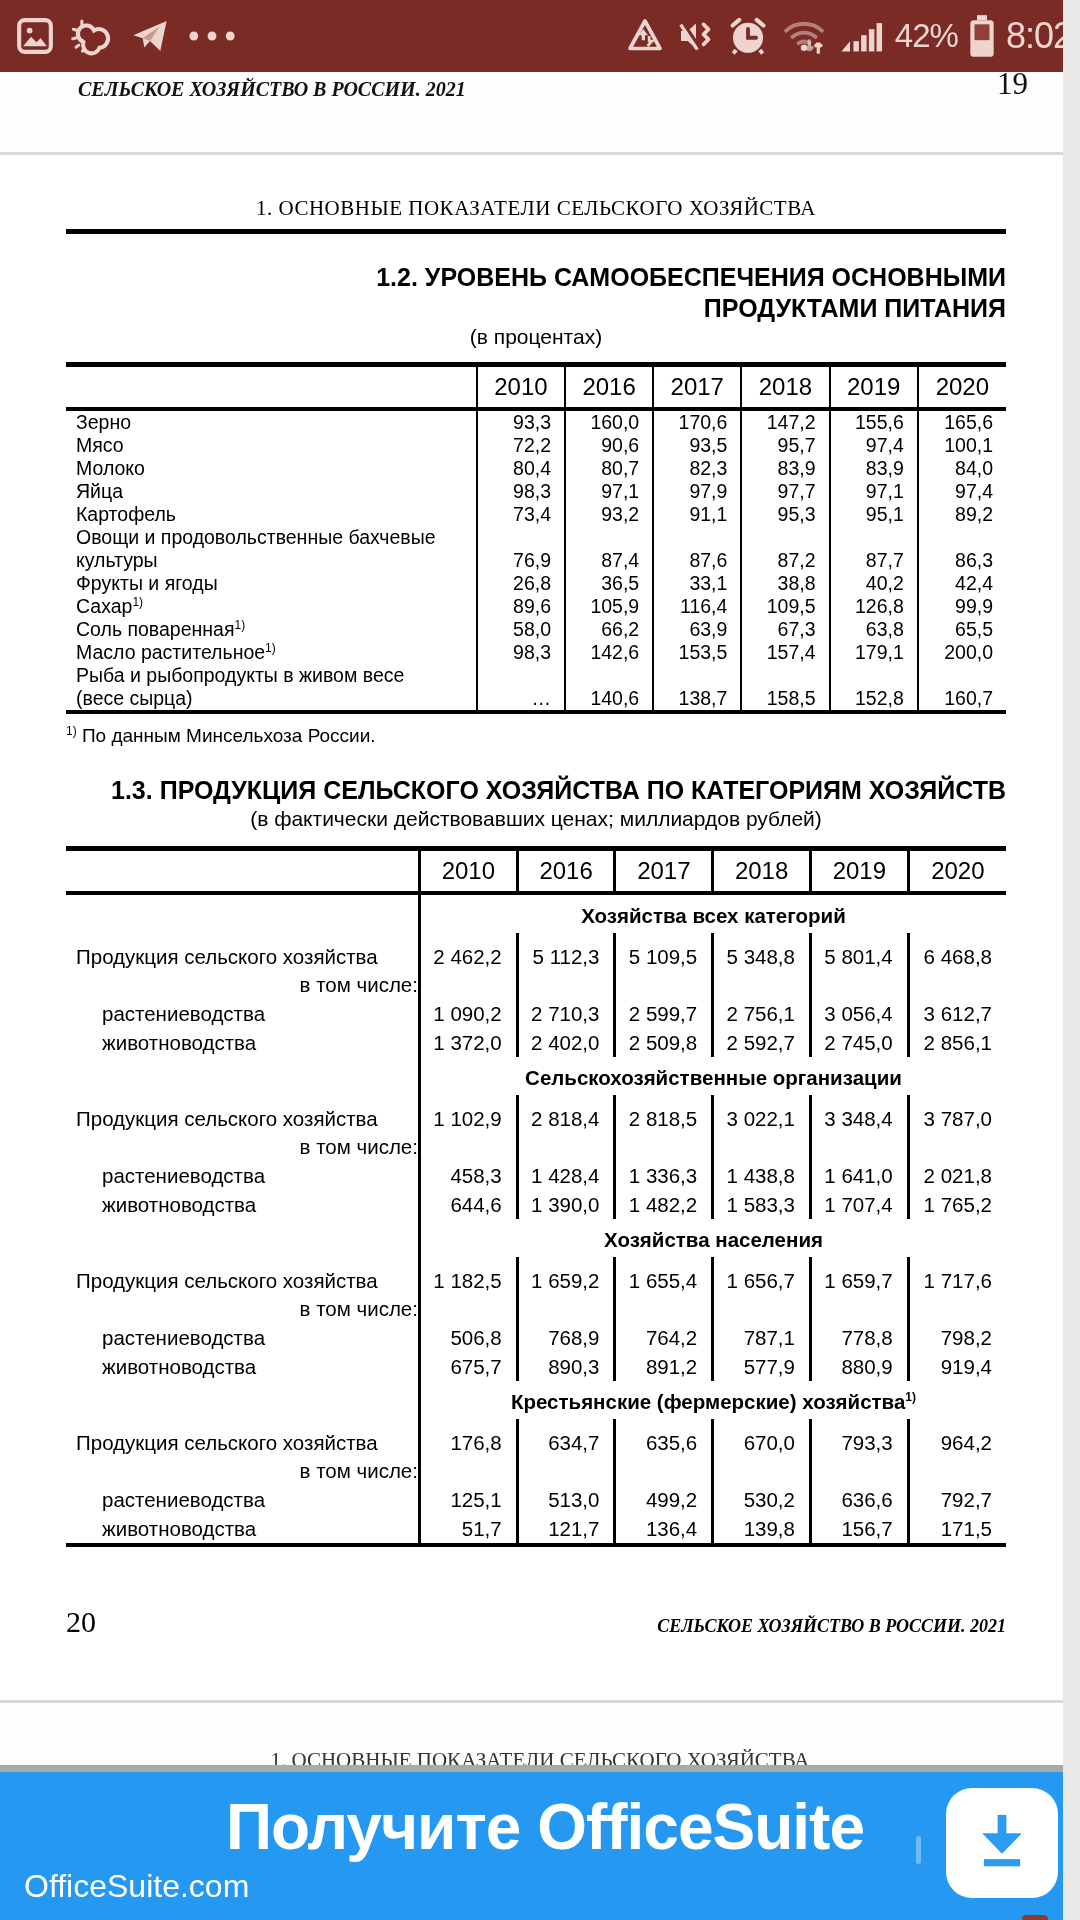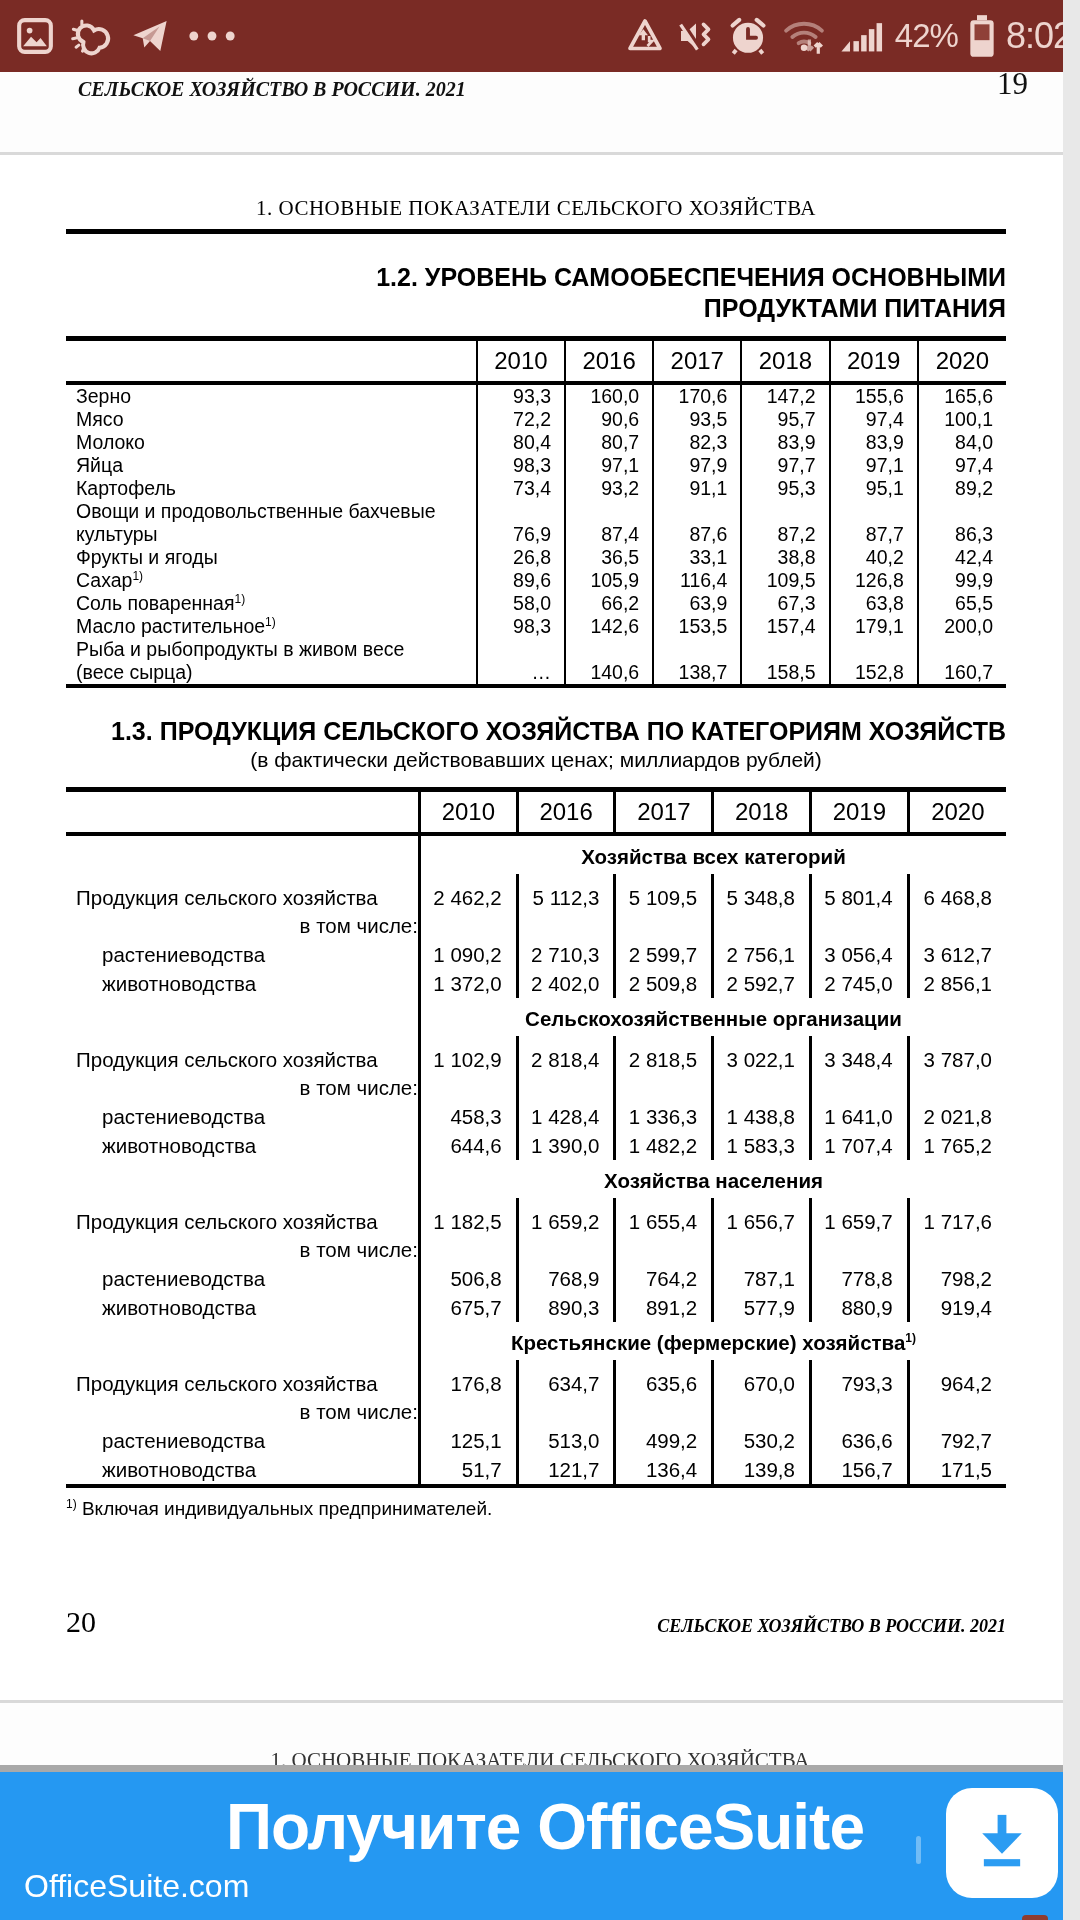--- a/index.html
+++ b/index.html
@@ -191,20 +191,21 @@
   <div class="page-sep1"></div>
 
   <div class="page-main">
     <div class="chapter-head">1. ОСНОВНЫЕ ПОКАЗАТЕЛИ СЕЛЬСКОГО ХОЗЯЙСТВА</div>
     <div class="chapter-rule"></div>
 
     <div class="tbl-title">
       <span>1.2. УРОВЕНЬ САМООБЕСПЕЧЕНИЯ ОСНОВНЫМИ</span><br>
       <span>ПРОДУКТАМИ ПИТАНИЯ</span>
     </div>
+    <div class="tbl-sub">(в процентах)</div>
 
     <table class="doc" id="table12">
       <colgroup>
           <col style="width:43.7%">
           <col style="width:9.383%">
           <col style="width:9.383%">
           <col style="width:9.383%">
           <col style="width:9.383%">
           <col style="width:9.383%">
           <col style="width:9.383%">
@@ -317,20 +318,21 @@
 (весе сырца)</span></td>
             <td class="num">…</td>
             <td class="num">140,6</td>
             <td class="num">138,7</td>
             <td class="num">158,5</td>
             <td class="num">152,8</td>
             <td class="num">160,7</td>
           </tr>
         </tbody>
     </table>
+    <div class="footnote"><sup>1)</sup><span> По данным Минсельхоза России.</span></div>
 
     <div class="tbl-title">1.3. ПРОДУКЦИЯ СЕЛЬСКОГО ХОЗЯЙСТВА ПО КАТЕГОРИЯМ ХОЗЯЙСТВ</div>
     <div class="tbl-sub">(в фактически действовавших ценах; миллиардов рублей)</div>
 
     <table class="doc" id="table13">
       <colgroup>
           <col style="width:37.6%">
           <col style="width:10.4%">
           <col style="width:10.4%">
           <col style="width:10.4%">
@@ -505,21 +507,20 @@
             <td class="lbl l2"><span>животноводства</span></td>
             <td class="num">51,7</td>
             <td class="num">121,7</td>
             <td class="num">136,4</td>
             <td class="num">139,8</td>
             <td class="num">156,7</td>
             <td class="num">171,5</td>
           </tr>
         </tbody>
     </table>
-    <div class="footnote second"><sup>1)</sup><span> Включая индивидуальных предпринимателей.</span></div>
 
     <div class="page-footer">
       <span class="pagenum">20</span>
       <span class="rh">СЕЛЬСКОЕ ХОЗЯЙСТВО В РОССИИ. 2021</span>
     </div>
   </div>
 
   <div class="page-sep2"></div>
 
   <div class="page-next">

